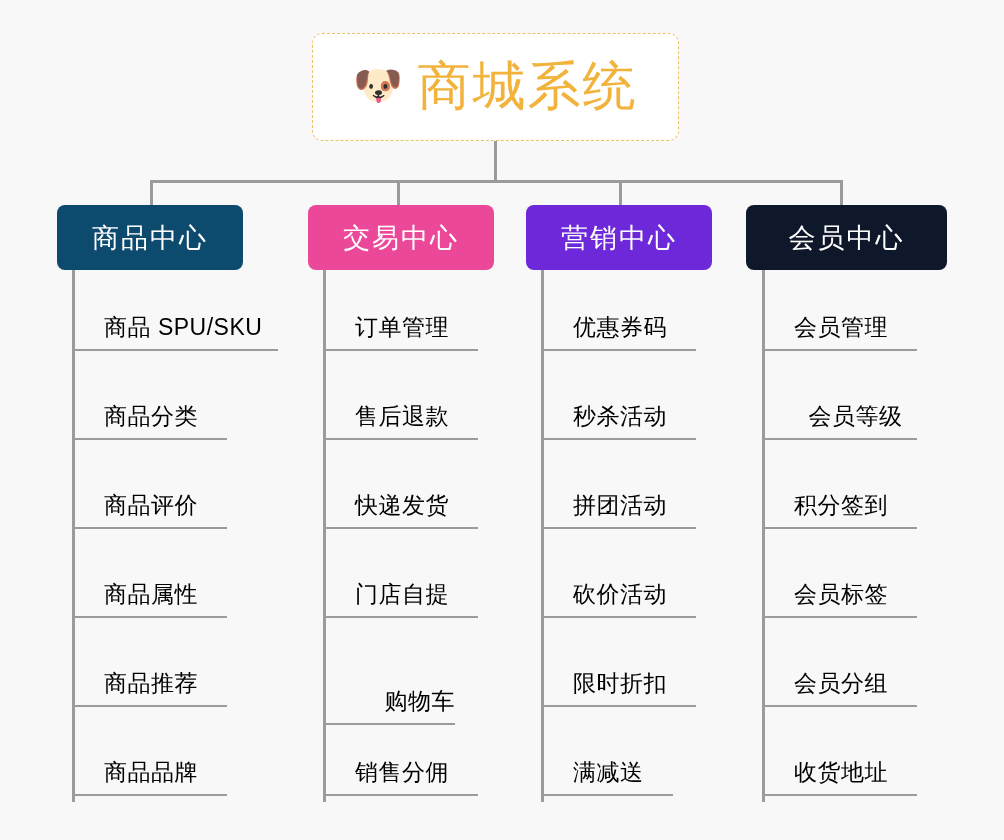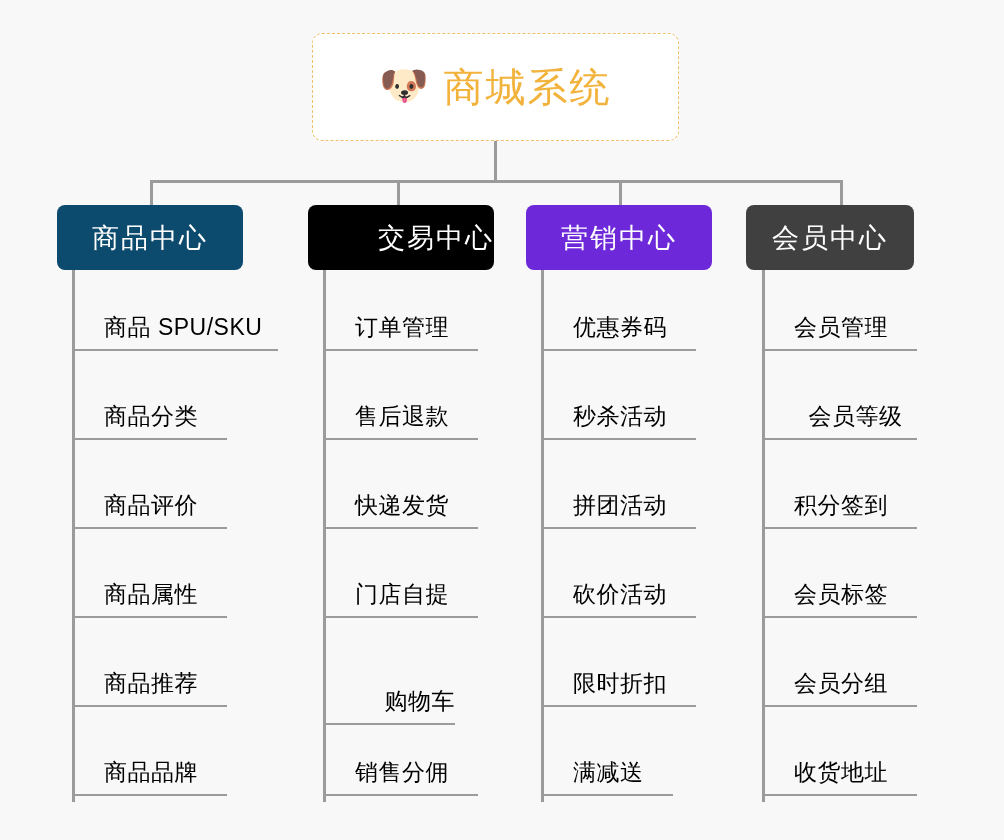--- a/index.html
+++ b/index.html
@@ -28,21 +28,21 @@
     justify-content: center;
     gap: 14px;
   }
   .root-emoji {
     font-size: 40px;
     line-height: 1;
     display: block;
     transform: translateY(-2px);
   }
   .root-title {
-    font-size: 40px;
+    font-size: 53px;
     color: #f2b33d;
     letter-spacing: 2px;
     white-space: nowrap;
   }
 
   
   .conn { position: absolute; background: #9b9b9b; }
   .conn-v { width: 3px; }
   .conn-h { height: 3px; }
 
@@ -117,21 +117,21 @@
   <div class="leaf" style="left:72px; top:529px; width:155px;">
     <span class="leaf-label">商品属性</span>
   </div>
   <div class="leaf" style="left:72px; top:618px; width:155px;">
     <span class="leaf-label">商品推荐</span>
   </div>
   <div class="leaf" style="left:72px; top:707px; width:155px;">
     <span class="leaf-label">商品品牌</span>
   </div>
 
-  <div class="cat-box" style="left:308px; width:186px; background:#000000;justify-content:flex-end;">
+  <div class="cat-box" style="left:308px; width:186px; background:#ec4899;">
     <span class="cat-label">交易中心</span>
   </div>
   <div class="spine" style="left:323px; top:270px; height:532px;"></div>
   <div class="leaf" style="left:323px; top:262px; width:155px;">
     <span class="leaf-label">订单管理</span>
   </div>
   <div class="leaf" style="left:323px; top:351px; width:155px;">
     <span class="leaf-label">售后退款</span>
   </div>
   <div class="leaf" style="left:323px; top:440px; width:155px;">
@@ -163,21 +163,21 @@
   <div class="leaf" style="left:541px; top:529px; width:155px;">
     <span class="leaf-label">砍价活动</span>
   </div>
   <div class="leaf" style="left:541px; top:618px; width:155px;">
     <span class="leaf-label">限时折扣</span>
   </div>
   <div class="leaf" style="left:541px; top:707px; width:132px;">
     <span class="leaf-label">满减送</span>
   </div>
 
-  <div class="cat-box" style="left:746px; width:168px; background:#404040;">
+  <div class="cat-box" style="left:746px; width:201px; background:#0f172a;">
     <span class="cat-label">会员中心</span>
   </div>
   <div class="spine" style="left:762px; top:270px; height:532px;"></div>
   <div class="leaf" style="left:762px; top:262px; width:155px;">
     <span class="leaf-label">会员管理</span>
   </div>
   <div class="leaf" style="left:762px; top:351px; width:155px;justify-content:center;">
     <span class="leaf-label">会员等级</span>
   </div>
   <div class="leaf" style="left:762px; top:440px; width:155px;">

